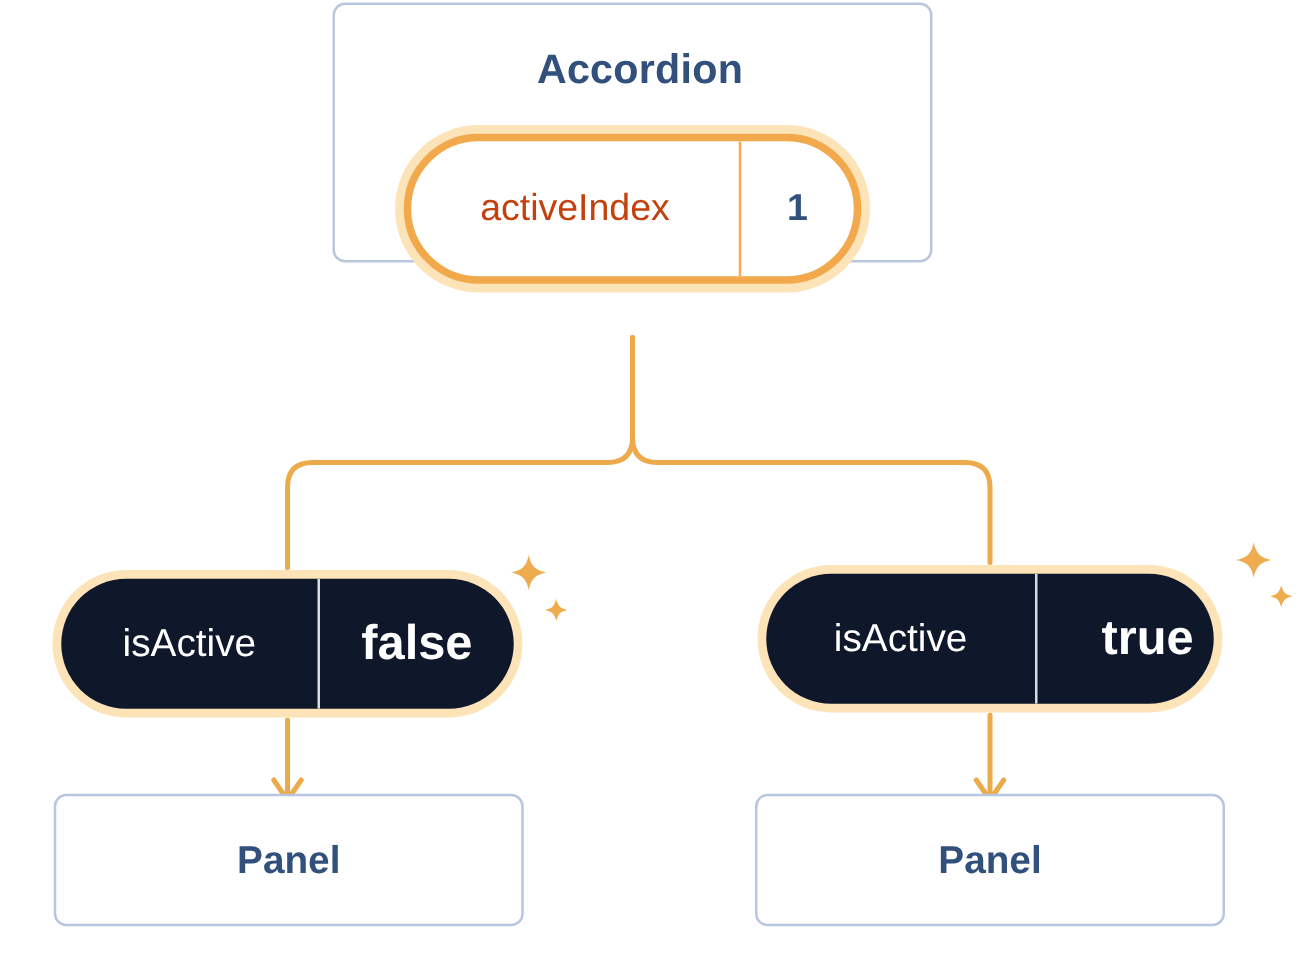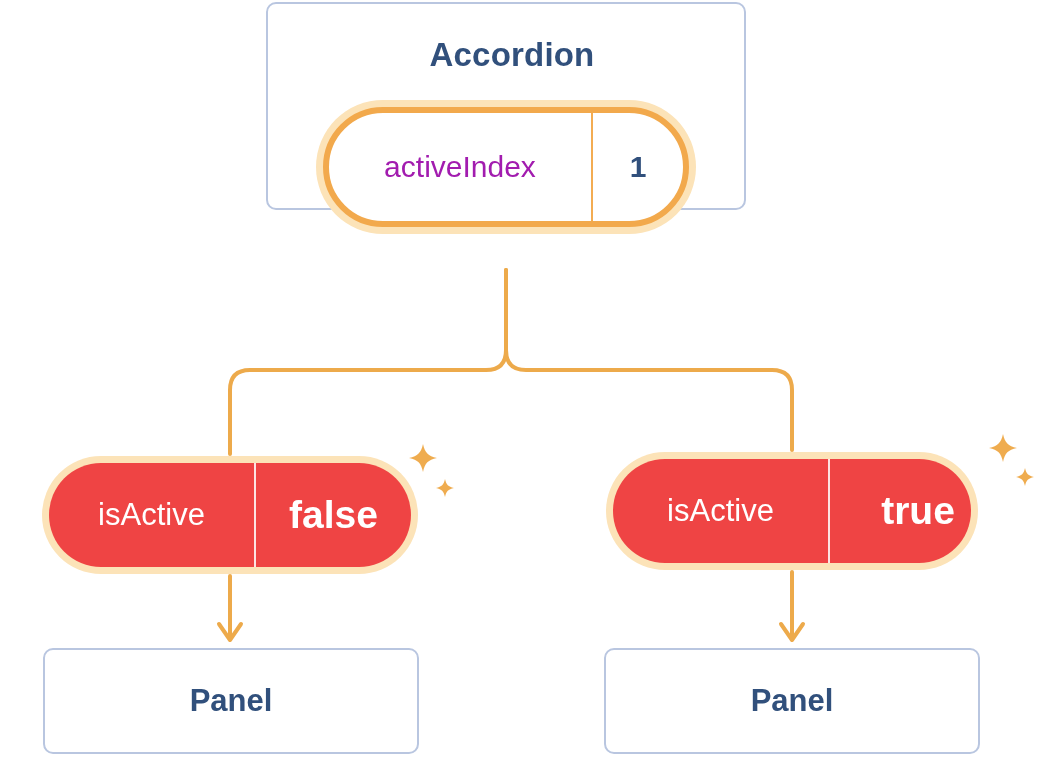--- a/index.html
+++ b/index.html
@@ -23,21 +23,21 @@
 
   .card {
     position: absolute;
     background: #ffffff;
     border: 2px solid #b9c6e0;
     border-radius: 10px;
     z-index: 2;
   }
   .accordion-card { left: 266px; top: 2px; width: 480px; height: 208px; padding-left: 12px; }
   .panel-card {
-    top: 648px; width: 376px; height: 106px;
+    top: 635px; width: 376px; height: 106px;
     display: flex; align-items: center; justify-content: center;
   }
   .panel-card.left  { left: 43px; }
   .panel-card.right { left: 604px; }
 
   .card-title {
     text-align: center;
     margin-top: 32px;
     font-size: 33px;
     font-weight: 600;
@@ -67,39 +67,39 @@
     height: 120px;
     background: #ffffff;
     border: 6px solid #f2a94c;
     border-radius: 999px;
     overflow: hidden;
   }
   .state-pill .label {
     flex: 1;
     display: flex; align-items: center; justify-content: center;
     font-size: 30px;
-    color: #a21caf;
+    color: #c2410c;
   }
   .state-pill .divider { width: 2px; background: #f3ac52; }
   .state-pill .value {
     width: 90px;
     display: flex; align-items: center; justify-content: center;
     font-size: 30px;
     font-weight: 700;
     color: #31507c;
   }
 
   .prop-pill-glow-left  { left: 42px;  top: 456px; }
   .prop-pill-glow-right { left: 606px; top: 452px; }
 
   .prop-pill {
     display: flex;
     align-items: stretch;
     height: 104px;
-    background: #ef4444;
+    background: #0f172a;
     border-radius: 999px;
     overflow: hidden;
   }
   .prop-pill .label {
     display: flex; align-items: center; justify-content: center;
     font-size: 31px;
     color: #ffffff;
   }
   .prop-pill .divider { width: 2px; background: rgba(255,255,255,0.85); }
   .prop-pill .value {

